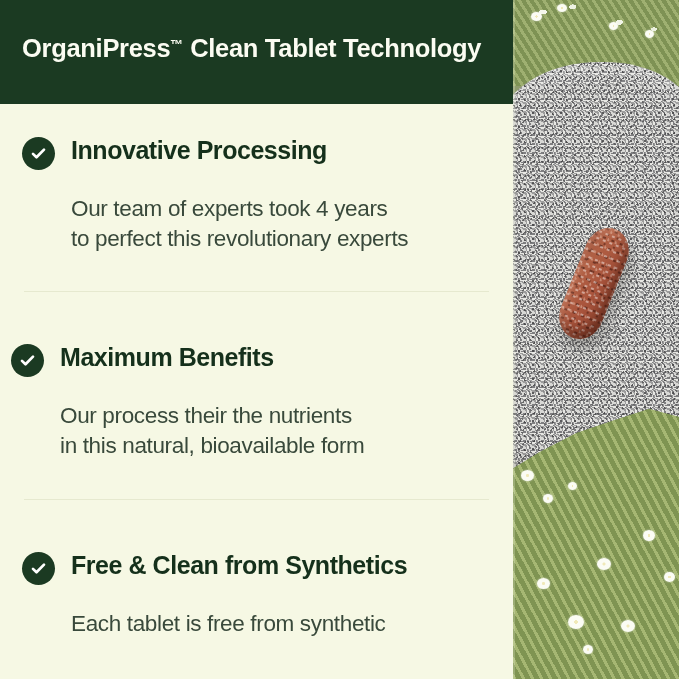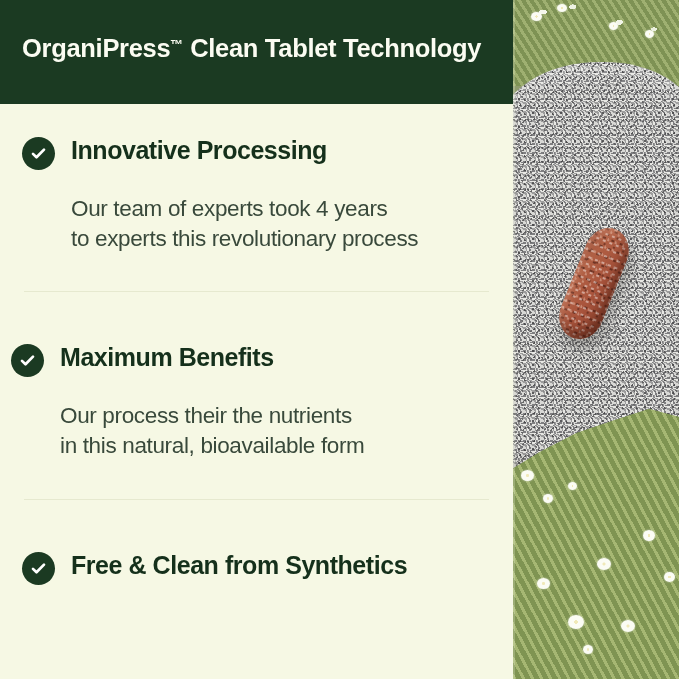--- a/index.html
+++ b/index.html
@@ -244,21 +244,21 @@
         <div class="feature-head">
           <span class="check-badge">
             <svg width="19" height="19" viewBox="0 0 19 19" aria-hidden="true">
               <path d="M4.0 9.9 L7.5 13.3 L15.0 5.6" fill="none" stroke="#ffffff" stroke-width="2.7" stroke-linecap="round" stroke-linejoin="round"></path>
             </svg>
           </span>
           <span class="feature-title">Innovative Processing</span>
         </div>
         <div class="feature-body">
           <span class="line">Our team of experts took 4 years</span>
-          <span class="line">to experts this revolutionary process</span>
+          <span class="line">to perfect this revolutionary experts</span>
         </div>
       </div>
 
       <div class="divider d1"></div>
 
       <div class="feature f2">
         <div class="feature-head">
           <span class="check-badge">
             <svg width="19" height="19" viewBox="0 0 19 19" aria-hidden="true">
               <path d="M4.0 9.9 L7.5 13.3 L15.0 5.6" fill="none" stroke="#ffffff" stroke-width="2.7" stroke-linecap="round" stroke-linejoin="round"></path>
@@ -277,20 +277,21 @@
       <div class="feature f3">
         <div class="feature-head">
           <span class="check-badge">
             <svg width="19" height="19" viewBox="0 0 19 19" aria-hidden="true">
               <path d="M4.0 9.9 L7.5 13.3 L15.0 5.6" fill="none" stroke="#ffffff" stroke-width="2.7" stroke-linecap="round" stroke-linejoin="round"></path>
             </svg>
           </span>
           <span class="feature-title">Free &amp; Clean from Synthetics</span>
         </div>
         <div class="feature-body">
+          <span class="line">Each tablet is free from synthetic</span>
         </div>
       </div>
 
     </div>
   </div>
 
   <div class="photo-panel">
     <div class="photo-layer">
       <div class="foliage-top"></div>
 

